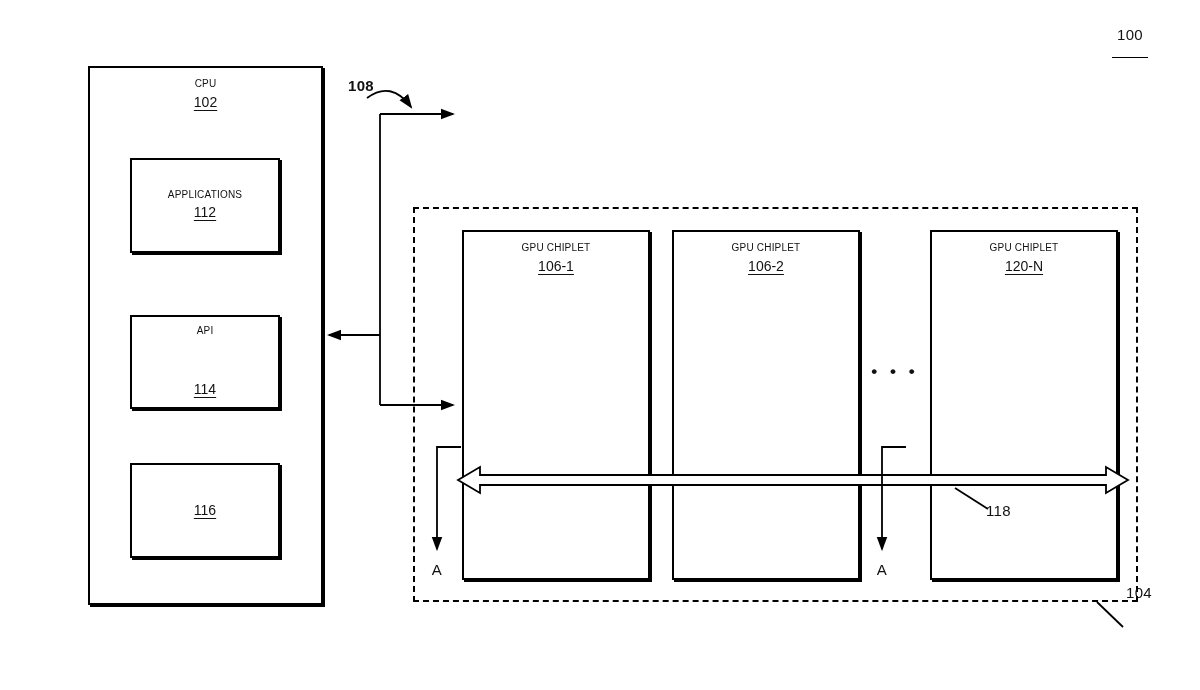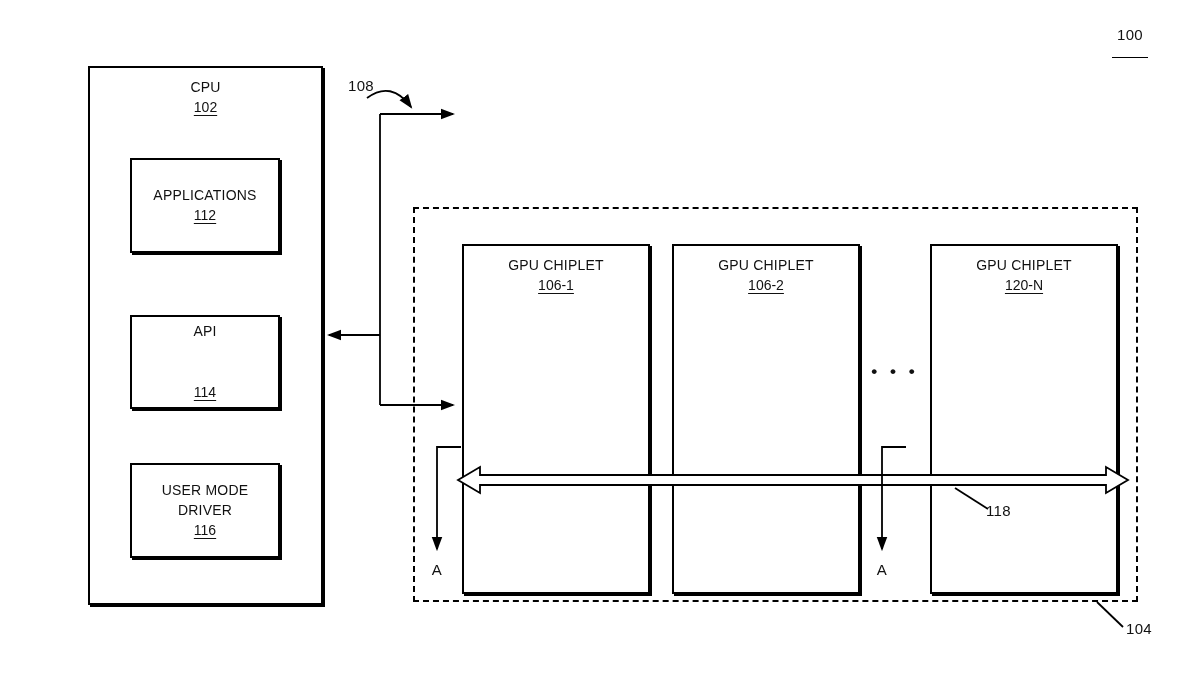--- a/index.html
+++ b/index.html
@@ -16,21 +16,21 @@
     position: absolute;
     border: 2px solid #000;
     background: #fff;
     box-shadow: 2px 2px 0 0 #000;
     display: flex;
     flex-direction: column;
     align-items: center;
     text-align: center;
     box-sizing: border-box;
   }
-  .box .title { font-size: 14px; letter-spacing: 0.2px; line-height: 1.45; }
+  .box .title { font-size: 10px; letter-spacing: 0.2px; line-height: 1.45; }
   .box .ref {
     font-size: 14px;
     line-height: 1.5;
     text-decoration: underline;
     text-underline-offset: 3px;
   }
   .center-content { justify-content: center; }
   .top-content { justify-content: flex-start; padding-top: 9px; }
 
   .cpu-box { left: 88px; top: 66px; width: 235px; height: 539px; }
@@ -39,21 +39,21 @@
   .umd-box { left: 130px; top: 463px; width: 150px; height: 95px; padding: 0 14px; }
   .mem-box { left: 460px; top: 68px; width: 215px; height: 94px; }
 
   .dashed-box {
     position: absolute;
     left: 413px; top: 207px; width: 725px; height: 395px;
     border: 2px dashed #000;
     box-sizing: border-box;
     background: transparent;
   }
-  .chiplet { top: 244px; width: 188px; height: 350px; }
+  .chiplet { top: 230px; width: 188px; height: 350px; }
   .chiplet-1 { left: 462px; }
   .chiplet-2 { left: 672px; }
   .chiplet-n { left: 930px; }
 
   .ellipsis {
     position: absolute;
     left: 862px; top: 362px; width: 66px;
     text-align: center;
     font-size: 17px;
     font-weight: bold;
@@ -65,23 +65,23 @@
     font-size: 15px;
     font-weight: normal;
     letter-spacing: 0.3px;
   }
   .fig-ref {
     left: 1112px; top: 26px; width: 36px;
     text-align: center;
     border-bottom: 1.6px solid #000;
     padding-bottom: 14px;
   }
-  .lbl-108 { left: 348px; top: 77px; }
+  .lbl-108 { left: 348px; top: 77px; font-weight: bold; }
   .lbl-118 { left: 986px; top: 502px; }
-  .lbl-104 { left: 1126px; top: 620px; }
+  .lbl-104 { left: 1126px; top: 584px; }
   .lbl-a { width: 16px; text-align: center; font-size: 15px; }
   .lbl-a-left  { left: 429px; top: 561px; }
   .lbl-a-right { left: 874px; top: 561px; }
 
   .overlay {
     position: absolute;
     left: 0; top: 0;
     z-index: 5;
     pointer-events: none;
   }
@@ -104,21 +104,20 @@
     <div class="title">APPLICATIONS</div>
     <div class="ref">112</div>
   </div>
 
   <div class="box api-box center-content">
     <div class="title">API</div>
     <div class="ref">114</div>
   </div>
 
   <div class="box umd-box center-content">
-    <div class="title">USER MODE DRIVER</div>
     <div class="ref">116</div>
   </div>
 
 
   <div class="dashed-box"></div>
 
   <div class="box chiplet chiplet-1 top-content">
     <div class="title">GPU CHIPLET</div>
     <div class="ref">106-1</div>
   </div>

